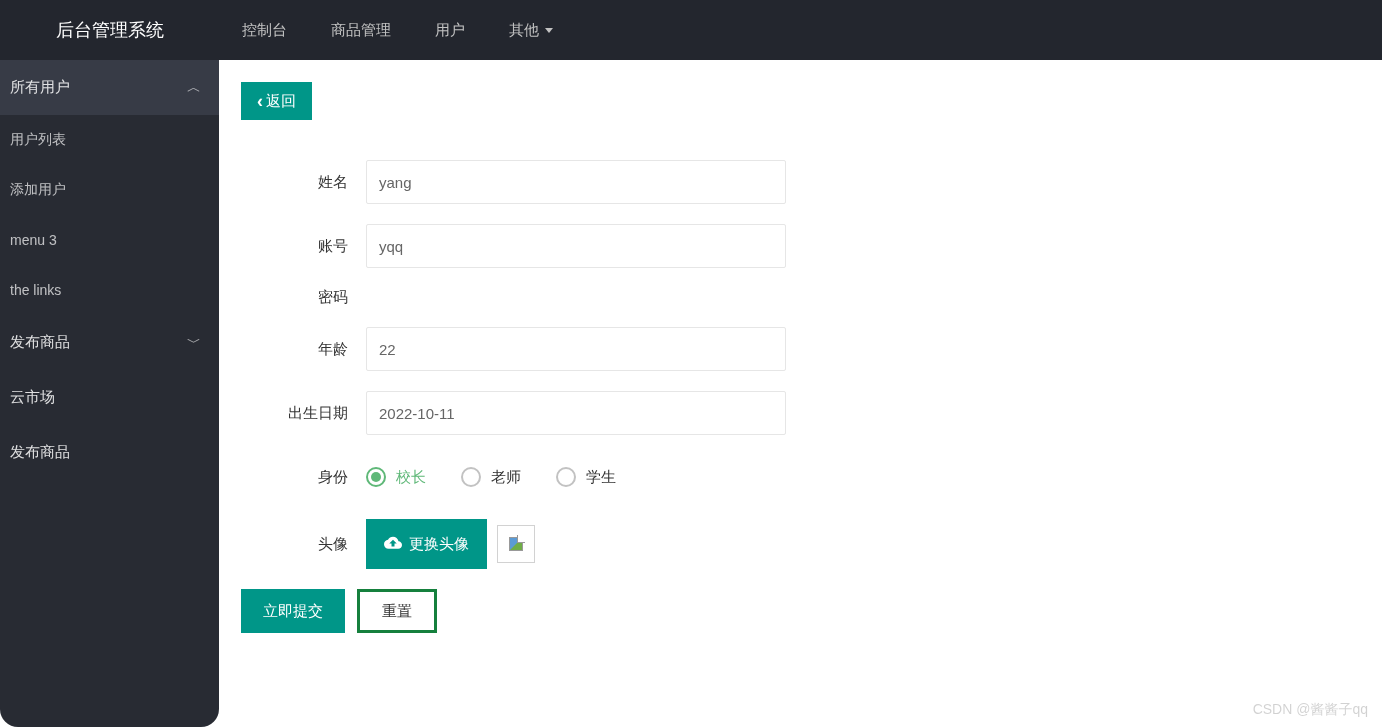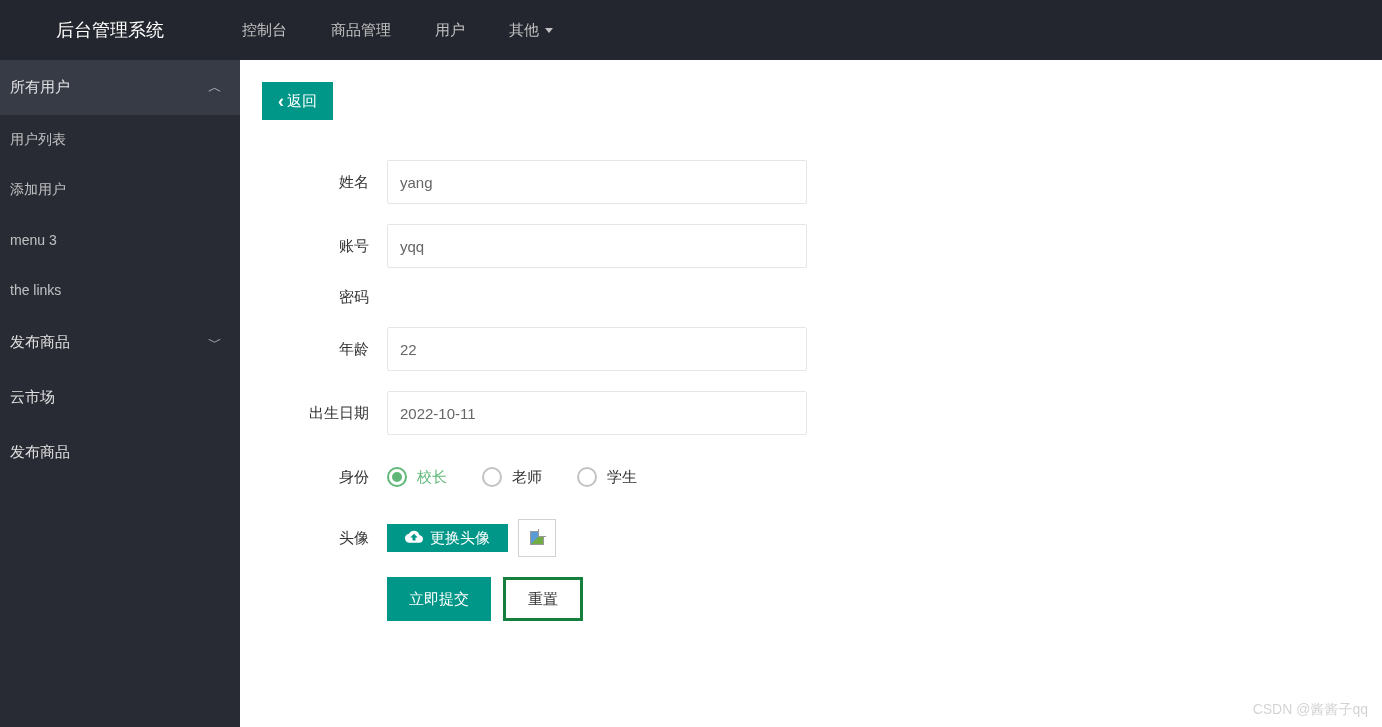--- a/index.html
+++ b/index.html
@@ -47,23 +47,24 @@
       height: 0;
       border-left: 4px solid transparent;
       border-right: 4px solid transparent;
       border-top: 5px solid #c2c2c2;
     }
     .container {
       display: flex;
       min-height: calc(100vh - 60px);
     }
     .sidebar {
-      width: 240px;
+      width: 219px;
       background: #282B33;
       flex-shrink: 0;
+      border-radius: 18px;
     }
     .sidebar-group {
       color: #c2c2c2;
     }
     .sidebar-group-header {
       display: flex;
       justify-content: space-between;
       align-items: center;
       padding: 0 18px 0 10px;
       height: 55px;
@@ -195,21 +196,21 @@
       gap: 10px;
     }
     .upload-btn {
       display: inline-flex;
       align-items: center;
       gap: 7px;
       background: #009688;
       color: #fff;
       border: none;
       padding: 0 18px;
-      height: 28px;
+      height: 50px;
       font-size: 15px;
       cursor: pointer;
     }
     .cloud-icon {
       font-size: 17px;
     }
     .avatar-preview {
       width: 38px;
       height: 38px;
       border: 1px solid #d2d2d2;
@@ -232,21 +233,20 @@
       right: -3px;
       width: 7px;
       height: 7px;
       background: #fff;
       border-left: 1px solid #999;
       border-bottom: 1px solid #999;
     }
     .button-row {
       display: flex;
       gap: 12px;
-      margin-left: 125px;
       margin-top: 6px;
     }
     .btn-primary {
       background: #009688;
       color: #fff;
       border: none;
       padding: 0 22px;
       height: 44px;
       font-size: 15px;
       cursor: pointer;

